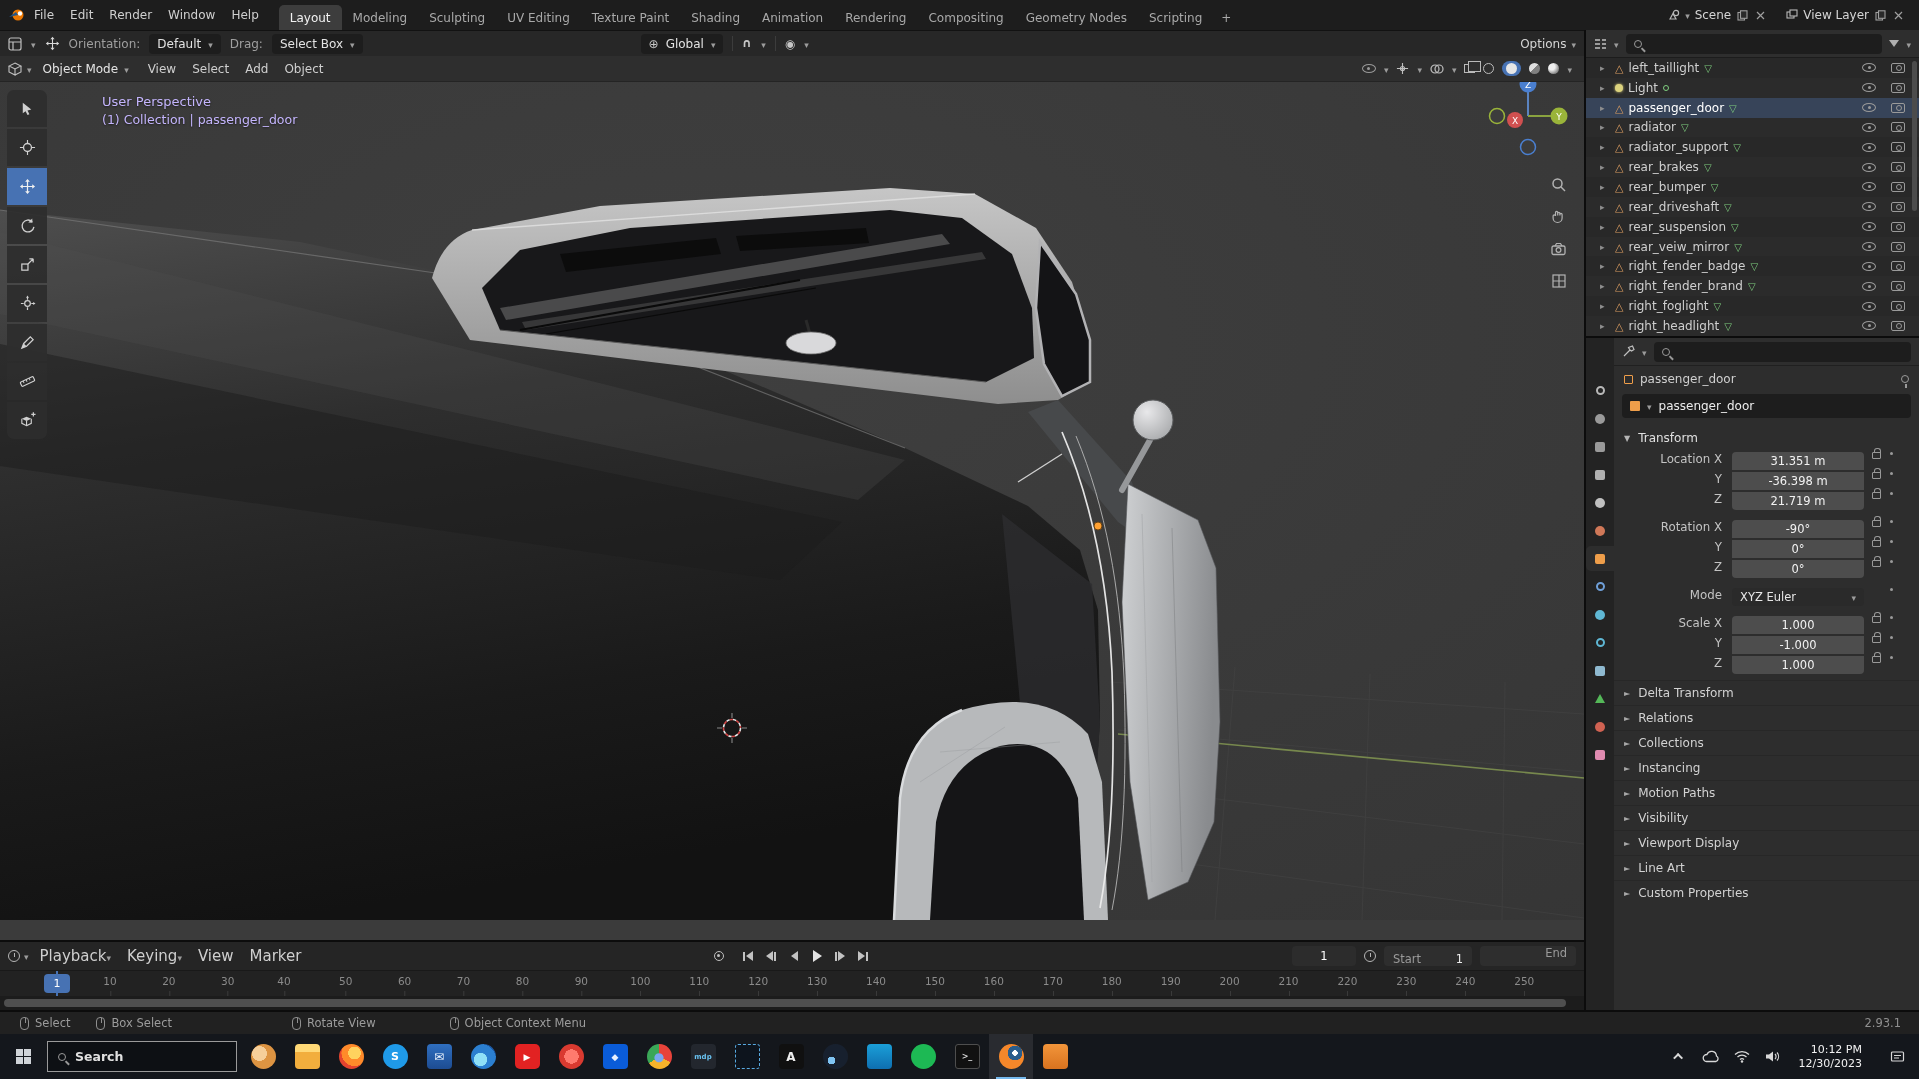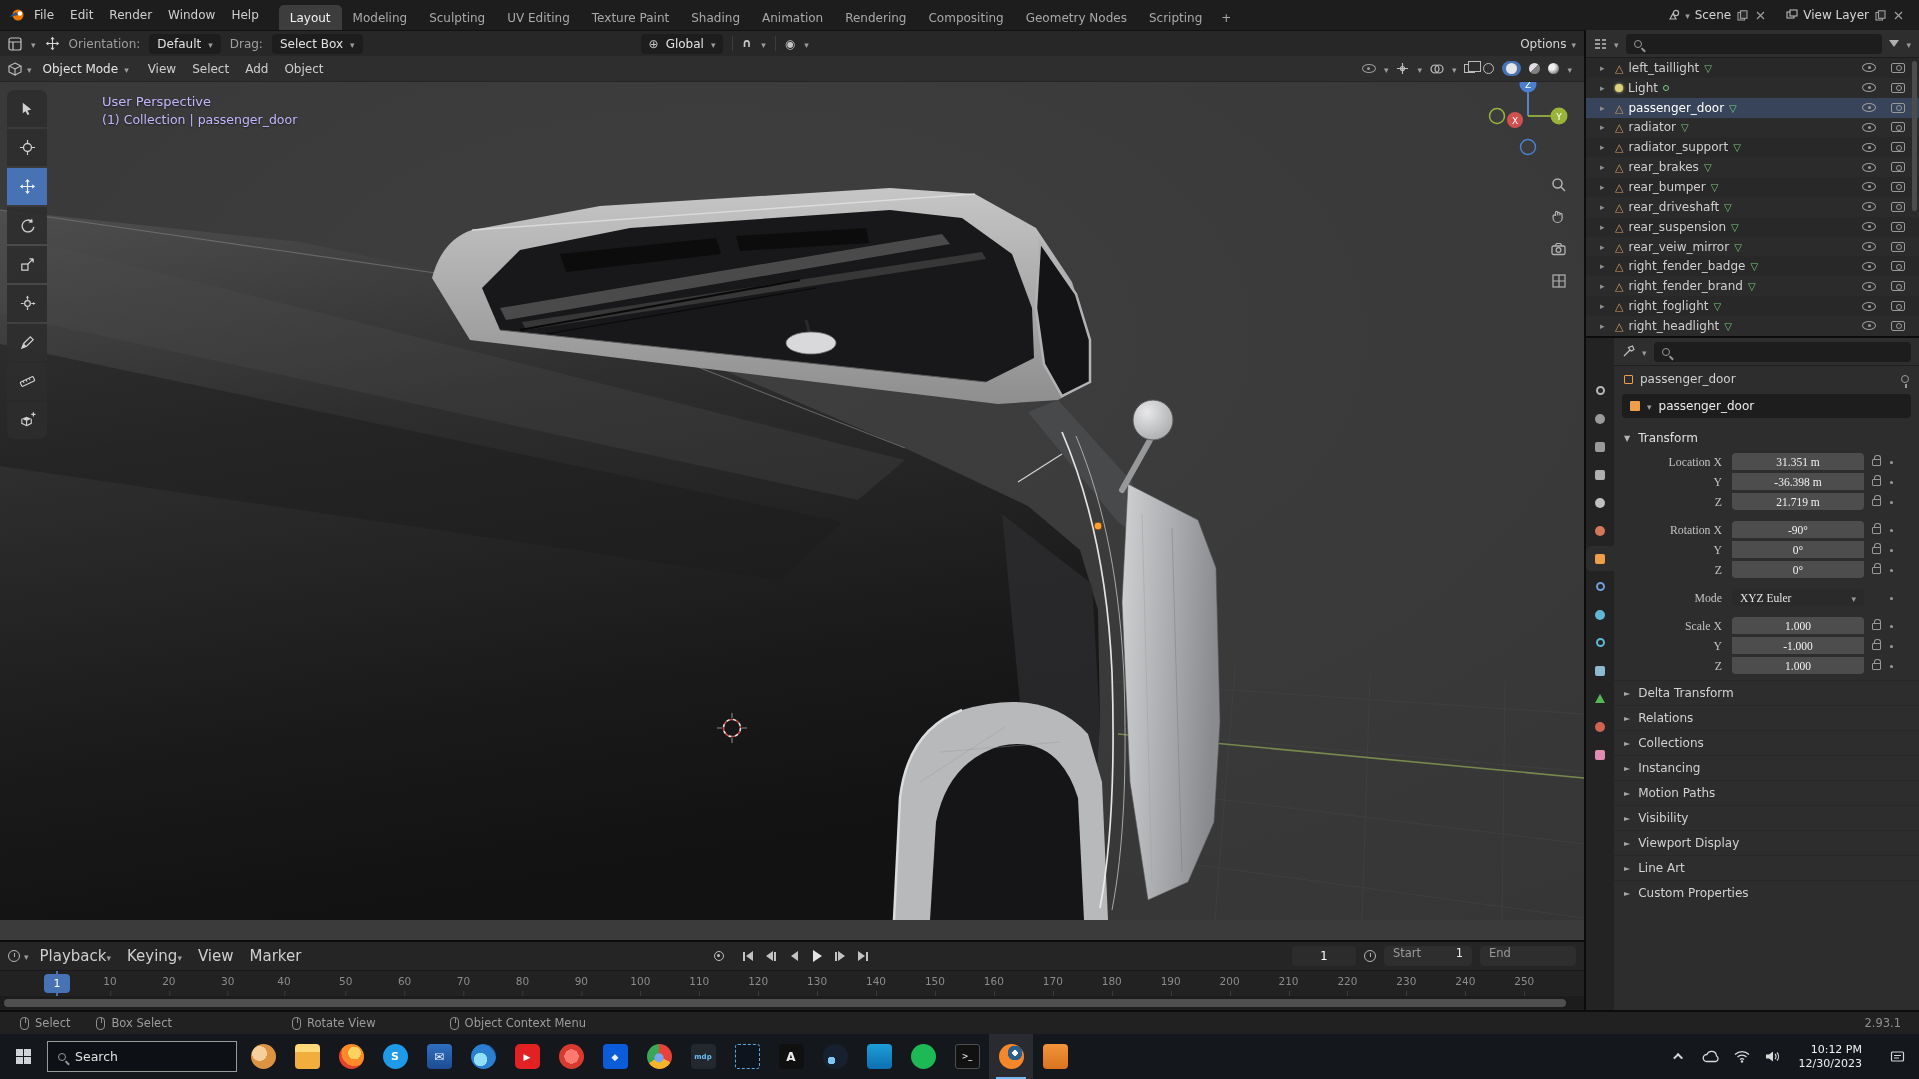--- a/index.html
+++ b/index.html
@@ -78,21 +78,21 @@
   .transport { position:absolute; left:50%; transform:translateX(-50%); display:flex; align-items:center; gap:3px; }
   .tp-btn { height:20px; min-width:20px; padding:0 3px; display:flex; align-items:center; justify-content:center; gap:1px; border-radius:3px; }
   .t-bar { width:2px; height:9px; background:#c2c2c2; }
   .t-left { width:0; height:0; border-top:5px solid transparent; border-bottom:5px solid transparent; border-right:7px solid #c2c2c2; }
   .t-right { width:0; height:0; border-top:5px solid transparent; border-bottom:5px solid transparent; border-left:7px solid #c2c2c2; }
   .t-right.big { border-top-width:6px; border-bottom-width:6px; border-left-width:9px; border-left-color:#e4e4e4; }
   .t-rec { width:10px; height:10px; border:1.5px solid #c0c0c0; border-radius:50%; position:relative; margin-right:8px; }
   .t-rec::after { content:''; position:absolute; left:2px; top:2px; width:3px; height:3px; border-radius:50%; background:#c0c0c0; }
   .tl-right { margin-left:auto; display:flex; align-items:center; gap:8px; }
   .frame-field { width:64px; height:20px; background:#2c2c2c; border-radius:4px; color:#fff; display:flex; align-items:center; justify-content:center; font-size:11.5px; }
-  .range-field { height:20px; background:#2e2e2e; border-radius:4px; display:flex; align-items:flex-start; justify-content:space-between; padding:0 9px; font-size:11.5px; gap:10px; }
+  .range-field { height:20px; background:#2e2e2e; border-radius:4px; display:flex; align-items:flex-end; justify-content:space-between; padding:0 9px; font-size:11.5px; gap:10px; }
   .range-field .rl { color:#9a9a9a; } .range-field .rv { color:#ececec; }
   .rf-start { width:88px; } .rf-end { width:96px;flex-direction:column; }
   .i-clockp { width:12px; height:12px; border:1.3px solid #b5b5b5; border-radius:50%; position:relative; display:inline-block; }
   .i-clockp::after { content:''; position:absolute; left:5px; top:2px; width:1.2px; height:4px; background:#b5b5b5; }
   .tl-ruler { height:26px; background:#222222; border-top:1px solid #191919; position:relative; }
   .tick { position:absolute; top:4px; transform:translateX(-50%); font-size:10.5px; color:#8b8b8b; }
   .tick::after { content:''; position:absolute; left:50%; top:16px; width:1px; height:5px; background:#3c3c3c; }
   .ph-line { position:absolute; top:0; bottom:0; width:2px; background:#4772b3; }
   .ph-box { position:absolute; top:3px; width:26px; height:19px; background:#4772b3; border-radius:4px; color:#fff; font-size:11px; display:flex; align-items:center; justify-content:center; transform:translateX(-50%); }
   .tl-scroll { height:14px; background:#1c1c1c; position:relative; }
@@ -135,21 +135,21 @@
   .pr-header { height:28px; background:#2e2e2e; border-bottom:1px solid #202020; display:flex; align-items:center; gap:7px; padding:0 8px; }
   .breadcrumb { height:26px; display:flex; align-items:center; gap:7px; padding:0 10px; color:#cfcfcf; }
   .crumb-cube { width:9px; height:9px; border:1.5px solid #ef9e4a; border-radius:1px; }
   .i-pin { width:8px; height:8px; border:1.5px solid #9a9a9a; border-radius:50%; position:relative; margin-left:auto; }
   .i-pin::after { content:''; position:absolute; left:3px; top:8px; width:1.5px; height:4px; background:#9a9a9a; }
   .name-row { margin:2px 8px 8px; height:24px; background:#1d1d1d; border-radius:4px; display:flex; align-items:center; gap:7px; padding:0 8px; color:#ececec; }
   .obj-cube { width:10px; height:10px; background:#ef9e4a; border-radius:1px; }
   .sec-open { height:24px; display:flex; align-items:center; gap:8px; padding:0 10px; color:#e0e0e0; }
   .sec-open::before { content:"▼"; font-size:8px; color:#b5b5b5; }
   .tr-rows { padding:2px 0 4px; }
-  .tr-row { height:20px; display:flex; align-items:center; padding-right:6px;font-family:Liberation Serif, serif; }
+  .tr-row { height:20px; display:flex; align-items:flex-start; padding-right:6px; }
   .tr-row.gap { margin-top:8px; }
   .tr-label { width:118px; text-align:right; padding-right:10px; color:#c3c3c3; font-size:11.8px; white-space:nowrap; }
   .tr-field { width:132px; height:17.5px; margin-bottom:1px; background:#4d4d4d; color:#f2f2f2; font-size:11.5px; display:flex; align-items:center; justify-content:center; }
   .tr-field.g-first { border-radius:4px 4px 0 0; }
   .tr-field.g-last { border-radius:0 0 4px 4px; }
   .tr-field.drop { background:#2a2a2a; border-radius:4px; justify-content:space-between; padding:0 8px; color:#e6e6e6; }
   .i-lock { width:9px; height:7px; border:1.2px solid #999; border-radius:1px; position:relative; margin-left:8px; flex:0 0 auto; }
   .i-lock::before { content:''; position:absolute; left:1px; top:-5px; width:5px; height:4px; border:1.2px solid #999; border-bottom:none; border-radius:3px 3px 0 0; }
   .lock-ph { width:17px; flex:0 0 auto; }
   .i-dot { width:3px; height:3px; border-radius:50%; background:#9a9a9a; margin-left:9px; flex:0 0 auto; }
@@ -164,21 +164,21 @@
   .sb-item.sb2 { margin-left:120px; } .sb-item.sb3 { margin-left:74px; }
   .i-mouse { width:9px; height:13px; border:1px solid #8f8f8f; border-radius:4px; position:relative; display:inline-block; }
   .i-mouse::before { content:''; position:absolute; left:4px; top:0; width:1px; height:5px; background:#8f8f8f; }
   .sb-version { margin-left:auto; margin-right:8px; color:#8f8f8f; }
 
   
   .taskbar { height:45px; background:#14171c; display:flex; align-items:center; flex:0 0 auto; }
   .start-btn { width:47px; height:100%; display:flex; align-items:center; justify-content:center; }
   .win-logo { display:grid; grid-template-columns:7px 7px; grid-template-rows:7px 7px; gap:1.5px; }
   .win-logo span { background:#d0d4d8; }
-  .tb-search { width:190px; height:31px; border:1px solid #9a9a9a; background:#0d1014; display:flex; align-items:center; gap:9px; padding:0 10px; color:#e0e0e0; font-size:12.5px; margin-right:4px; }
+  .tb-search { width:190px; height:31px; border:1px solid #9a9a9a; background:#0d1014; display:flex; align-items:center; gap:9px; padding:0 10px; color:#e0e0e0; font-size:12.5px; margin-right:4px;font-weight:bold; }
   .tb-apps { display:flex; height:100%; }
   .tb-slot { width:44px; height:100%; display:flex; align-items:center; justify-content:center; position:relative; }
   .tb-slot.active { background:rgba(255,255,255,0.09); }
   .tb-slot.active::after { content:''; position:absolute; bottom:0; left:7px; right:7px; height:2px; background:#76b9ed; }
   .tb-ic { width:25px; height:25px; display:flex; align-items:center; justify-content:center; font-size:11px; font-weight:bold; }
   .tray { margin-left:auto; display:flex; align-items:center; gap:13px; height:100%; padding-right:4px; }
   .tray-ic { display:flex; align-items:center; justify-content:center; width:18px; height:18px; }
   .chev-up { width:7px; height:7px; border-left:2px solid #d8d8d8; border-top:2px solid #d8d8d8; transform:rotate(45deg) translateY(2px); }
   .tb-clock { text-align:right; font-size:11px; line-height:14px; color:#f2f2f2; padding:0 4px; }
   .action-center { width:36px; height:100%; display:flex; align-items:center; justify-content:center; }

